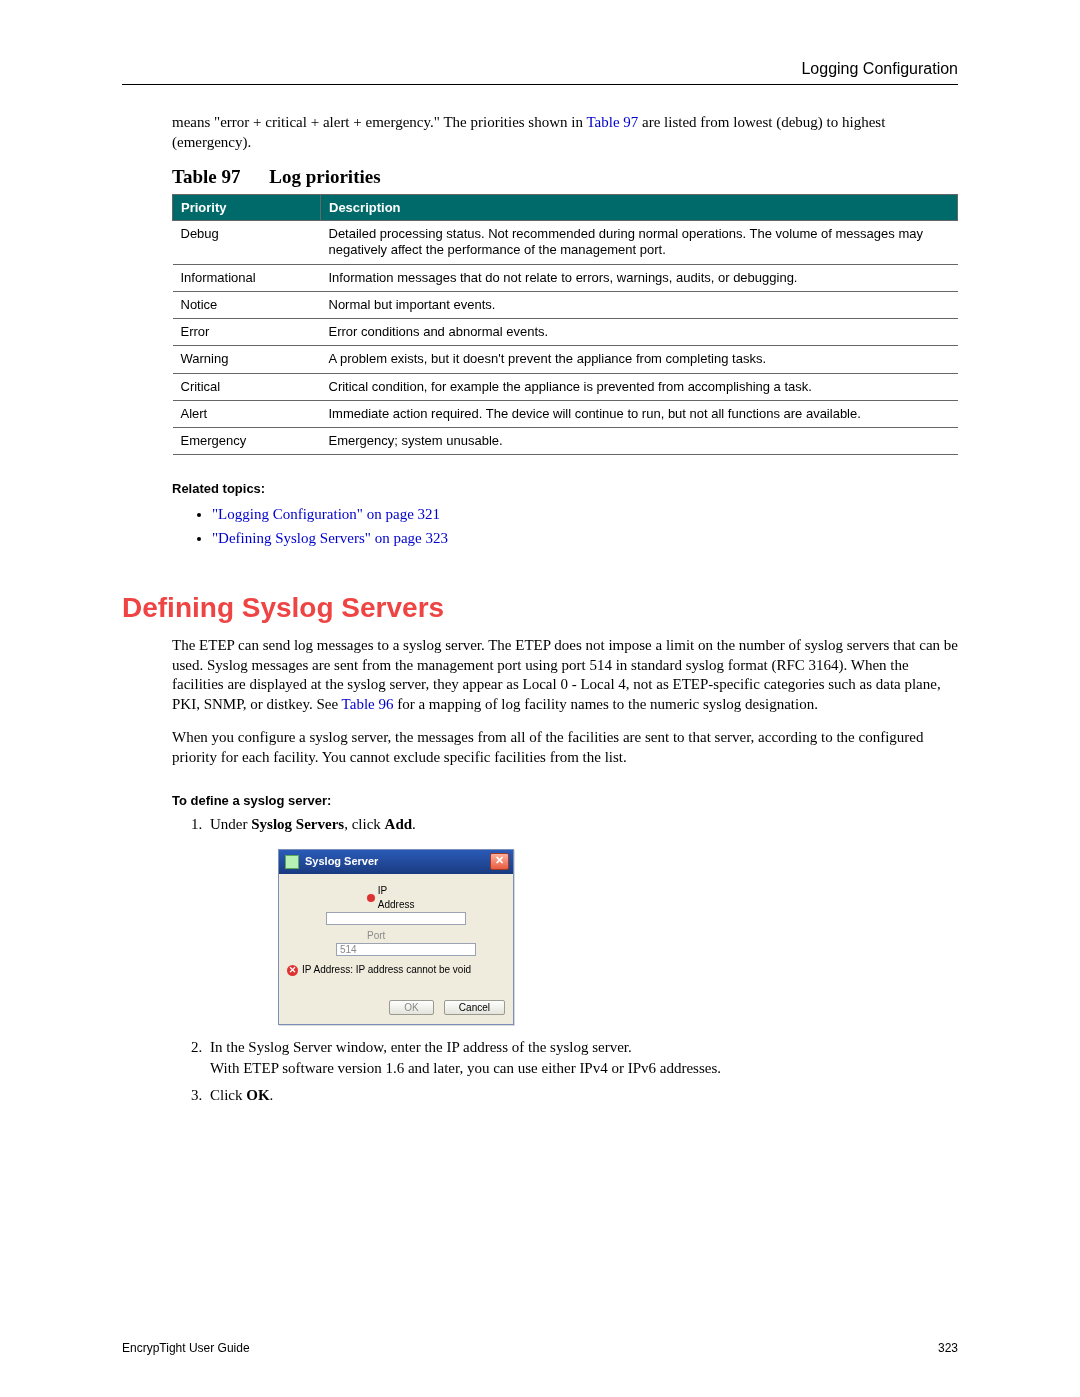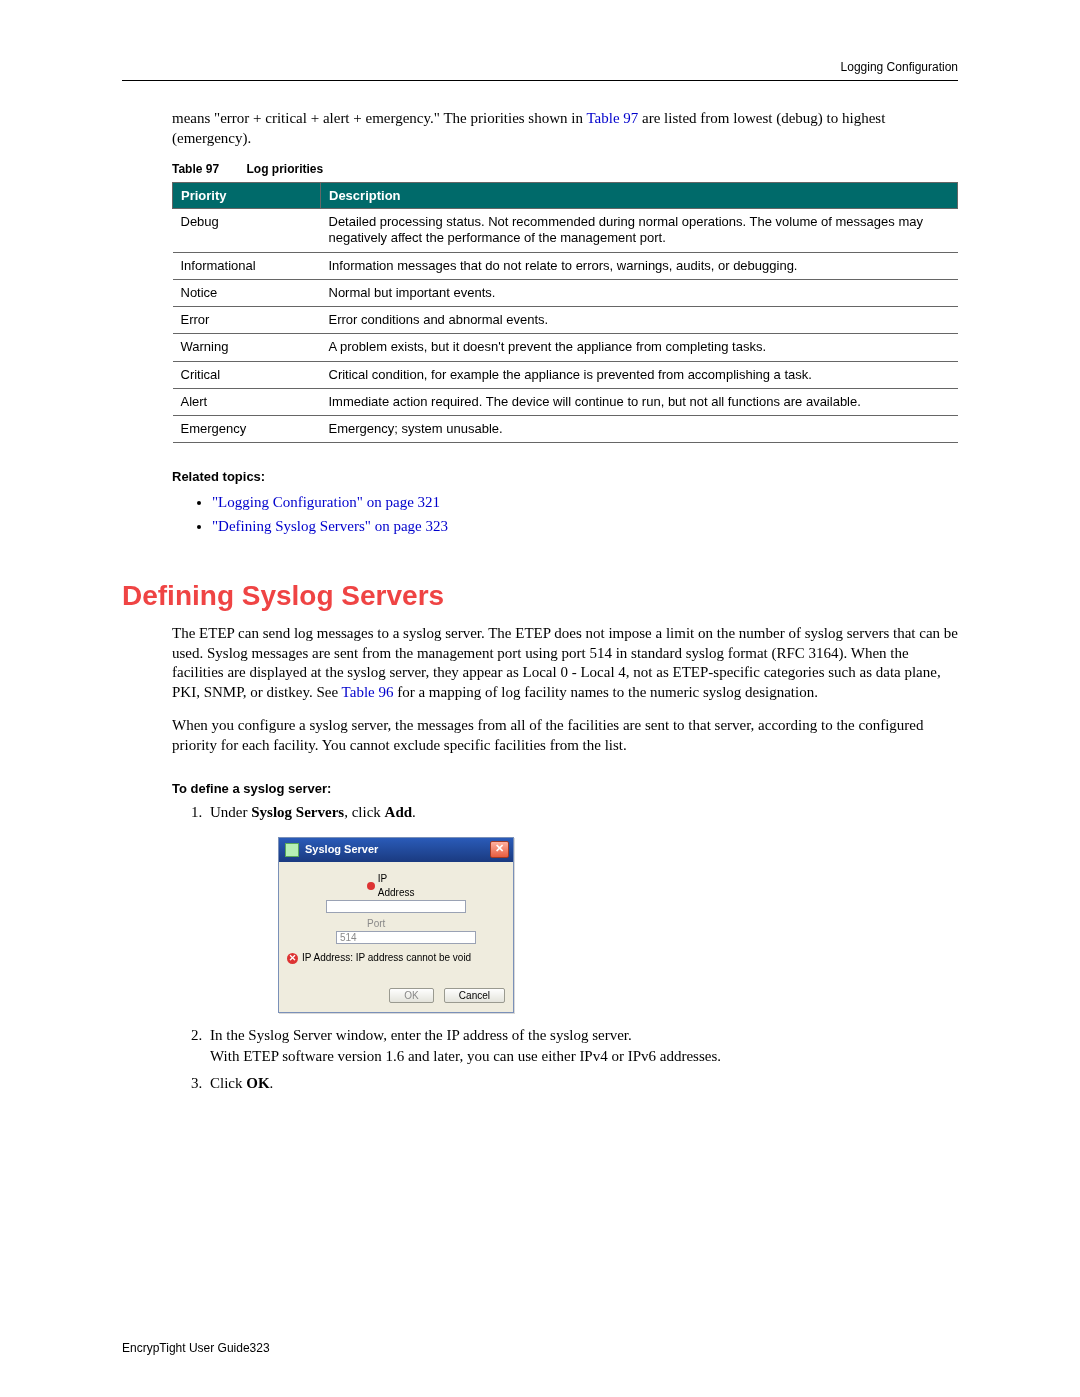--- a/index.html
+++ b/index.html
@@ -13,38 +13,38 @@
   .page {
     width: 1080px;
     min-height: 1397px;
     box-sizing: border-box;
     padding: 60px 122px 40px 122px;
     position: relative;
   }
   .header-block {
     text-align: right;
     font-family: Arial, Helvetica, sans-serif;
-    font-size: 12px;
+    font-size: 16px;
     padding-bottom: 4px;
   }
   .header-rule {
     border: none;
     border-top: 1.5px solid #000;
     margin: 2px 0 28px 0;
   }
   .body-text {
     margin: 0 0 14px 50px;
     font-size: 15px;
     line-height: 1.3;
   }
   .body-text a, .link { color: #0000cc; text-decoration: none; }
   .table-caption {
-    font-family: Liberation Sans, sans-serif;
-    font-weight: bold;
-    font-size: 12px;
+    font-family: Liberation Serif, serif;
+    font-weight: bold;
+    font-size: 19px;
     margin: 0 0 6px 50px;
   }
   .table-caption .cap-title { margin-left: 24px; }
   table.priorities {
     border-collapse: collapse;
     width: 786px;
     margin-left: 50px;
     font-family: Arial, Helvetica, sans-serif;
     font-size: 13px;
   }
@@ -176,21 +176,21 @@
     border: 1px solid #9a9a90;
     border-radius: 2px;
     color: #888;
     cursor: pointer;
   }
   .dialog-buttons button.enabled { color: #000; }
 
   .footer {
     position: absolute;
     left: 122px; right: 122px; bottom: 42px;
-    display: flex; justify-content: flex-start;
+    display: flex; justify-content: space-between;
     font-family: Arial, Helvetica, sans-serif;
     font-size: 12px;
   }
 </style>
 </head>
 <body>
 
 <div class="page">
   <div class="header-block">Logging Configuration</div>
   <hr class="header-rule">

